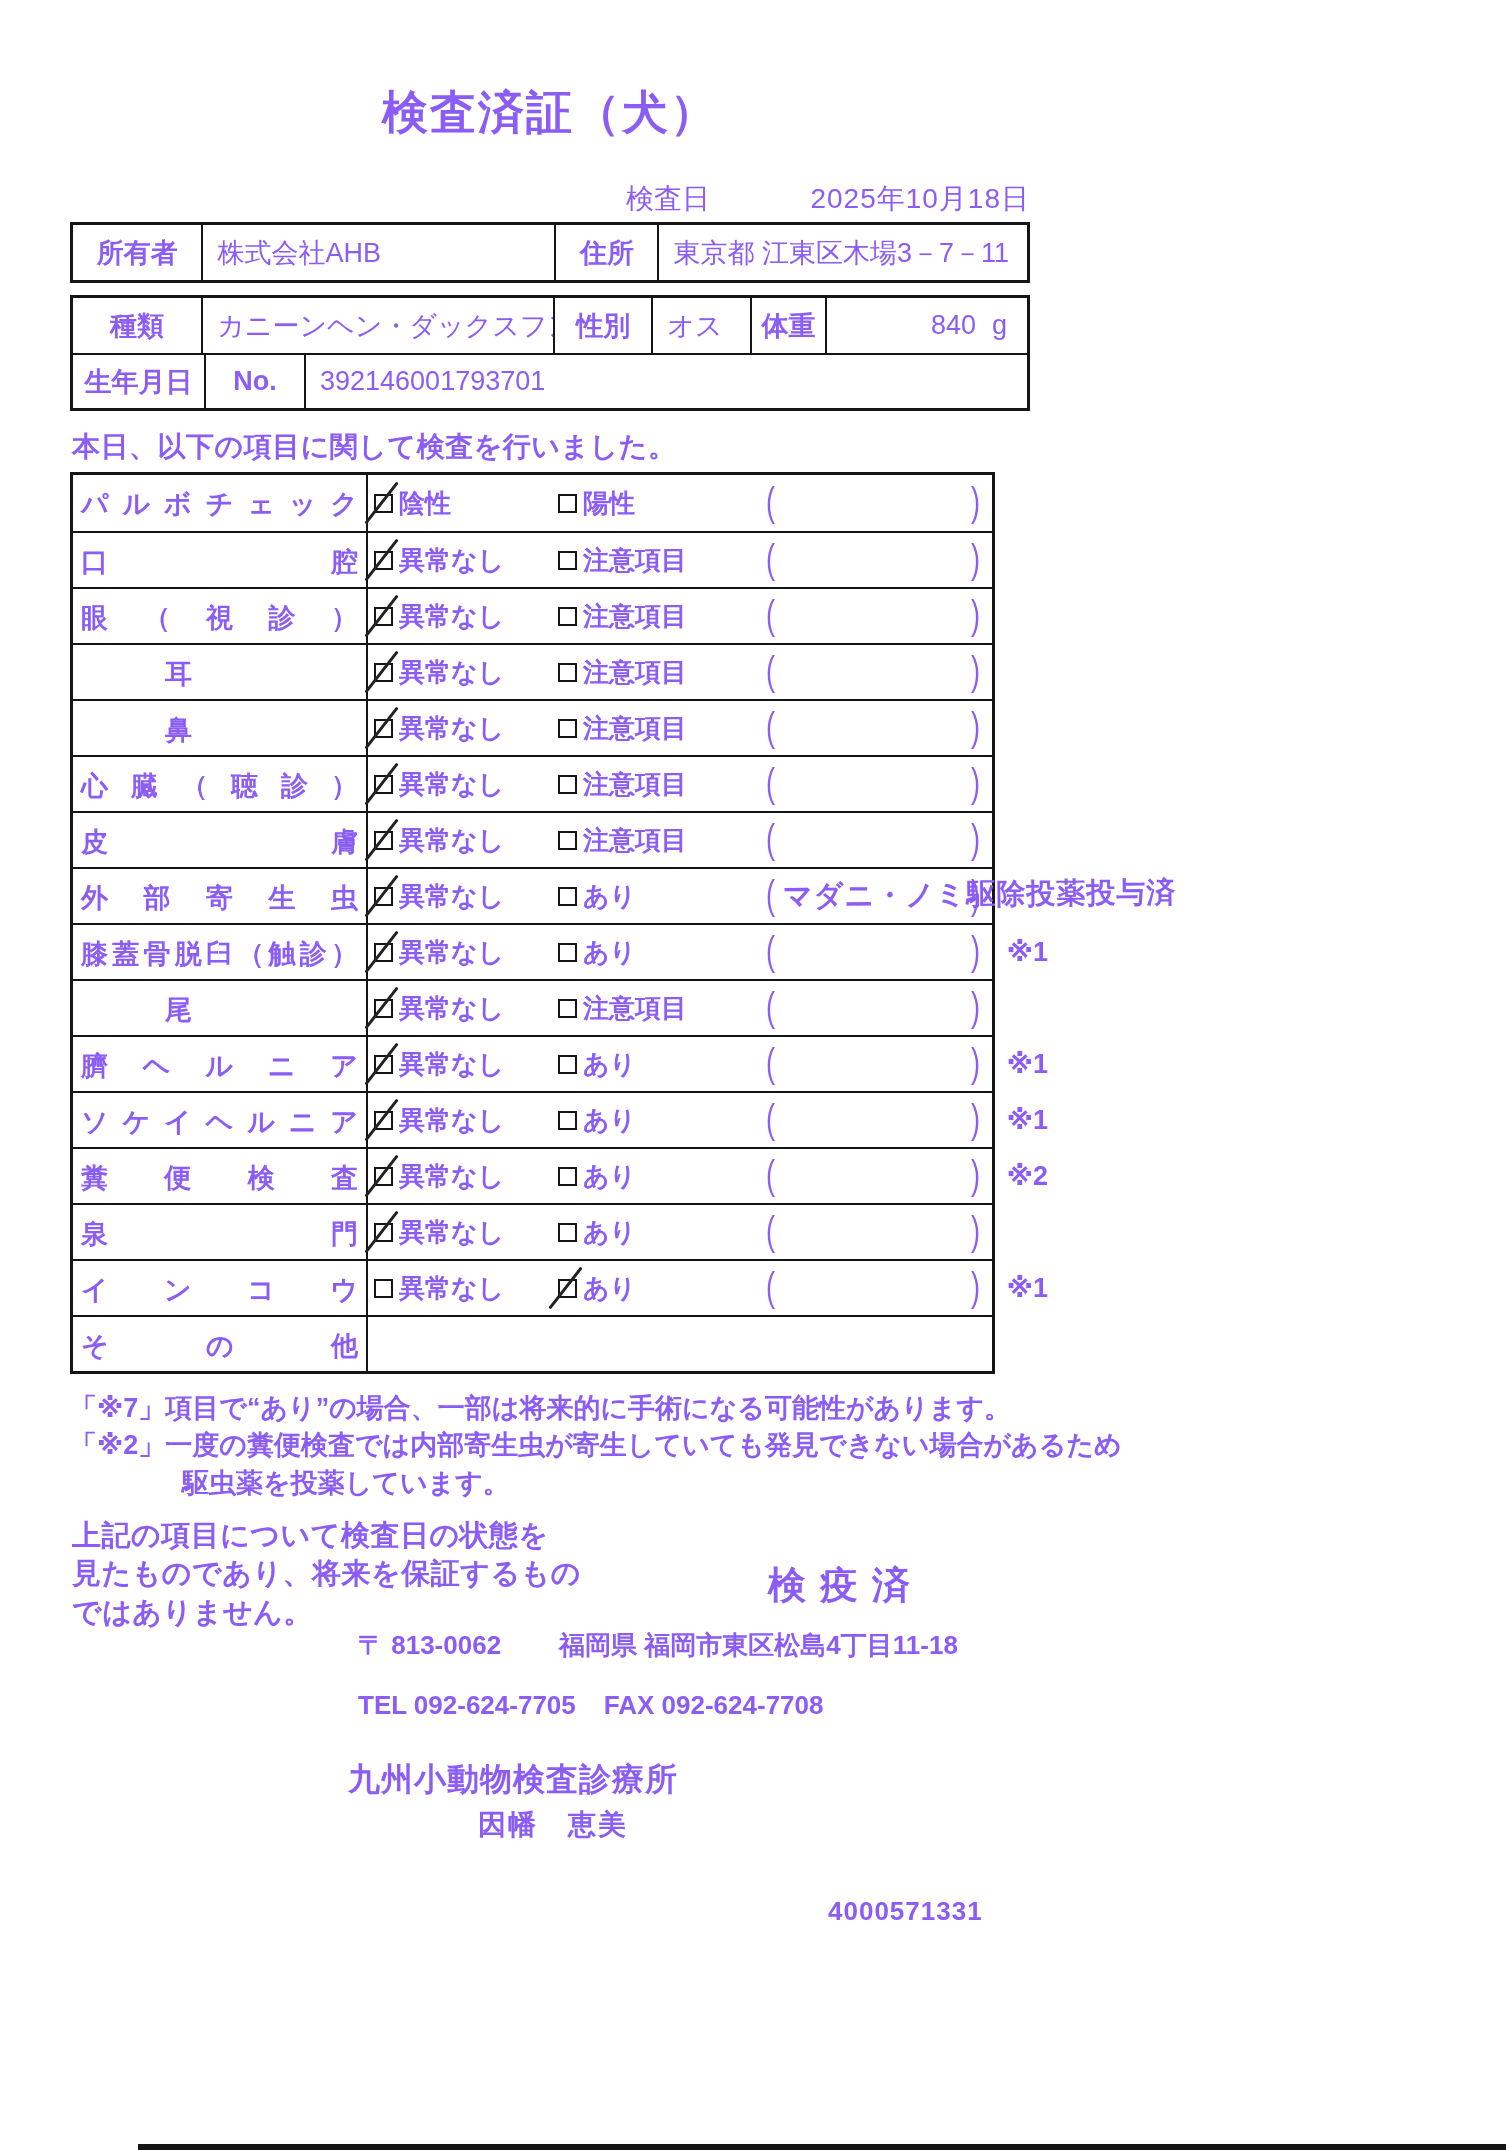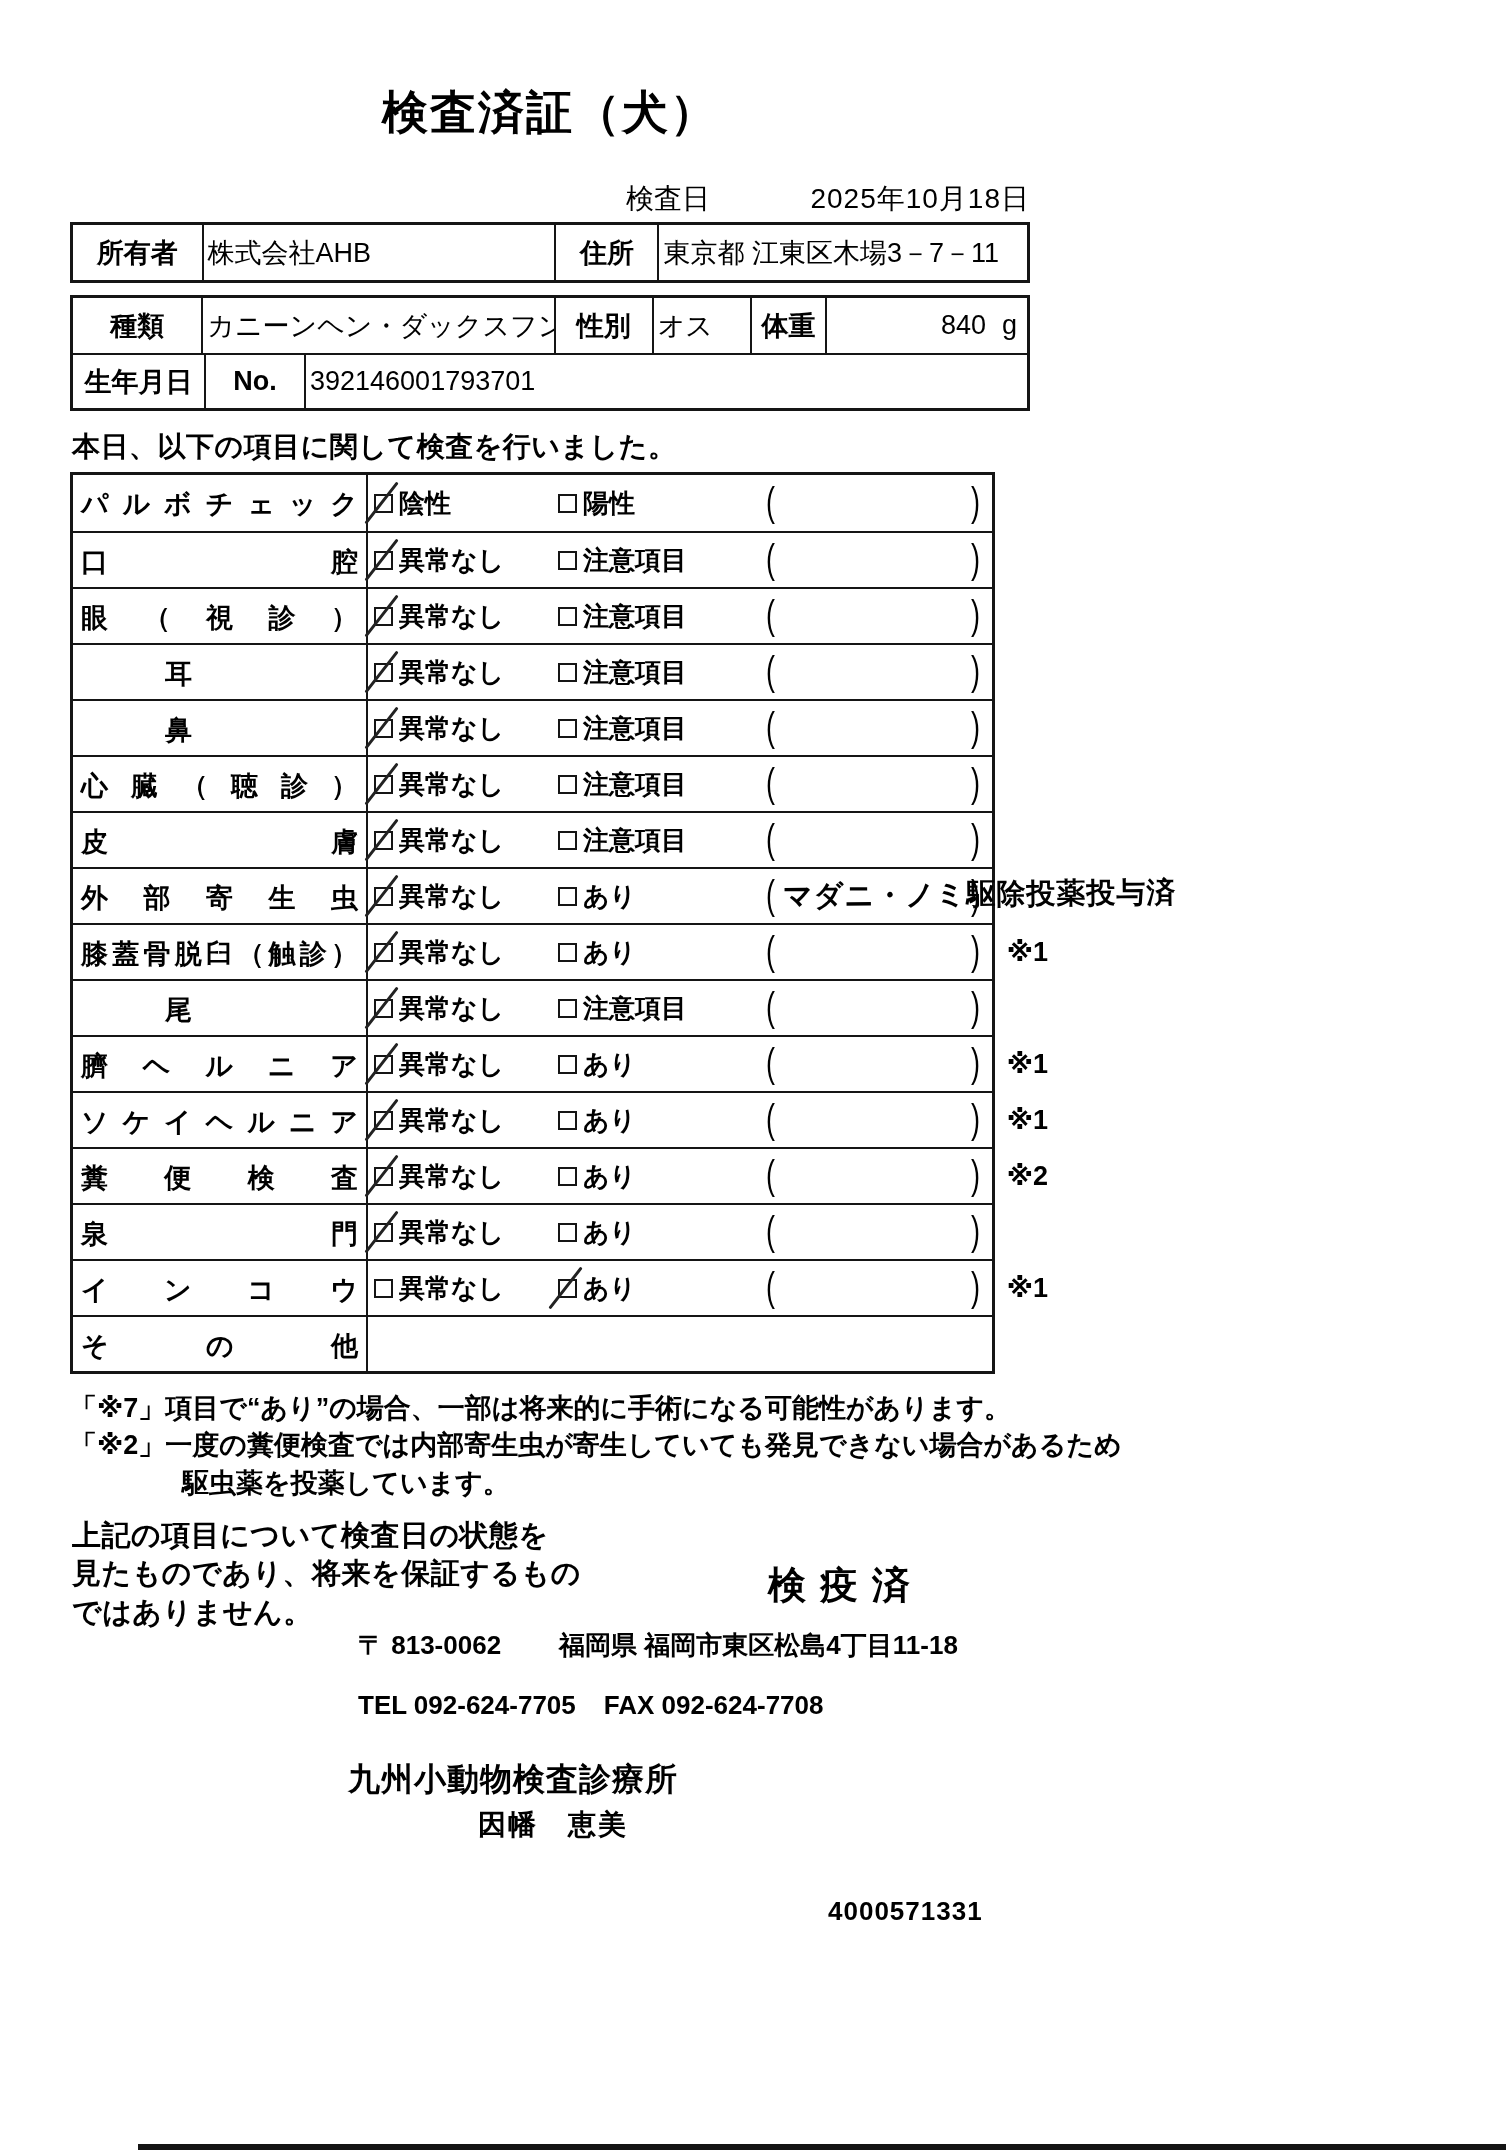--- a/index.html
+++ b/index.html
@@ -2,21 +2,21 @@
 <html lang="ja"><head>
 <meta charset="utf-8">
 <style>
   html,body { margin:0; padding:0; background:#e8e8e8; }
   .page {
     position: relative;
     width: 1512px; height: 2150px;
     margin: 0 auto;
     background: #ffffff;
     font-family: "Liberation Sans","DejaVu Sans",sans-serif;
-    color: #000000;
+    color: #8b5cf6;
     overflow: hidden;
   }
   
   .doc-title {
     position: absolute; top: 82px; left: 70px; width: 960px;
     text-align: center; font-size: 46px; font-weight: 700; letter-spacing: 2px;
   }
   .exam-date-line {
     position: absolute; top: 180px; left: 70px; width: 960px;
     display: flex; align-items: baseline;
@@ -29,21 +29,21 @@
   .tblA, .tblB {
     position: absolute; left: 70px; width: 960px;
     border: 3px solid #151515; box-sizing: border-box;
   }
   .tblA { top: 222px; }
   .tblB { top: 295px; }
   .hrow { display: flex; height: 55px; box-sizing: border-box; }
   .hrow + .hrow { border-top: 2.5px solid #151515; }
   .hcell {
     box-sizing: border-box; display: flex; align-items: center;
-    font-size: 27px; font-weight: 500; padding: 0 4px;
+    font-size: 27px; font-weight: 500; padding: 0 14px;
     border-left: 2.5px solid #151515; overflow: hidden; white-space: nowrap;
   }
   .hcell:first-child { border-left: none; }
   .hcell.lab { justify-content: center; font-weight: 600; padding: 0 4px; }
   .w-lab1 { width: 131px; } .w-val1 { width: 360px; }
   .w-lab2 { width: 105px; } .w-val2 { width: 377px; }
   .w-sex  { width: 100px; } .w-sexv { width: 100px; }
   .w-wlab { width: 77px;  } .w-wval { width: 206px; justify-content: flex-end; }
   .w-no   { width: 100px; } .w-nov  { width: 380px; }
   .w-wval .unit { margin-left: 16px; margin-right: 6px; }

